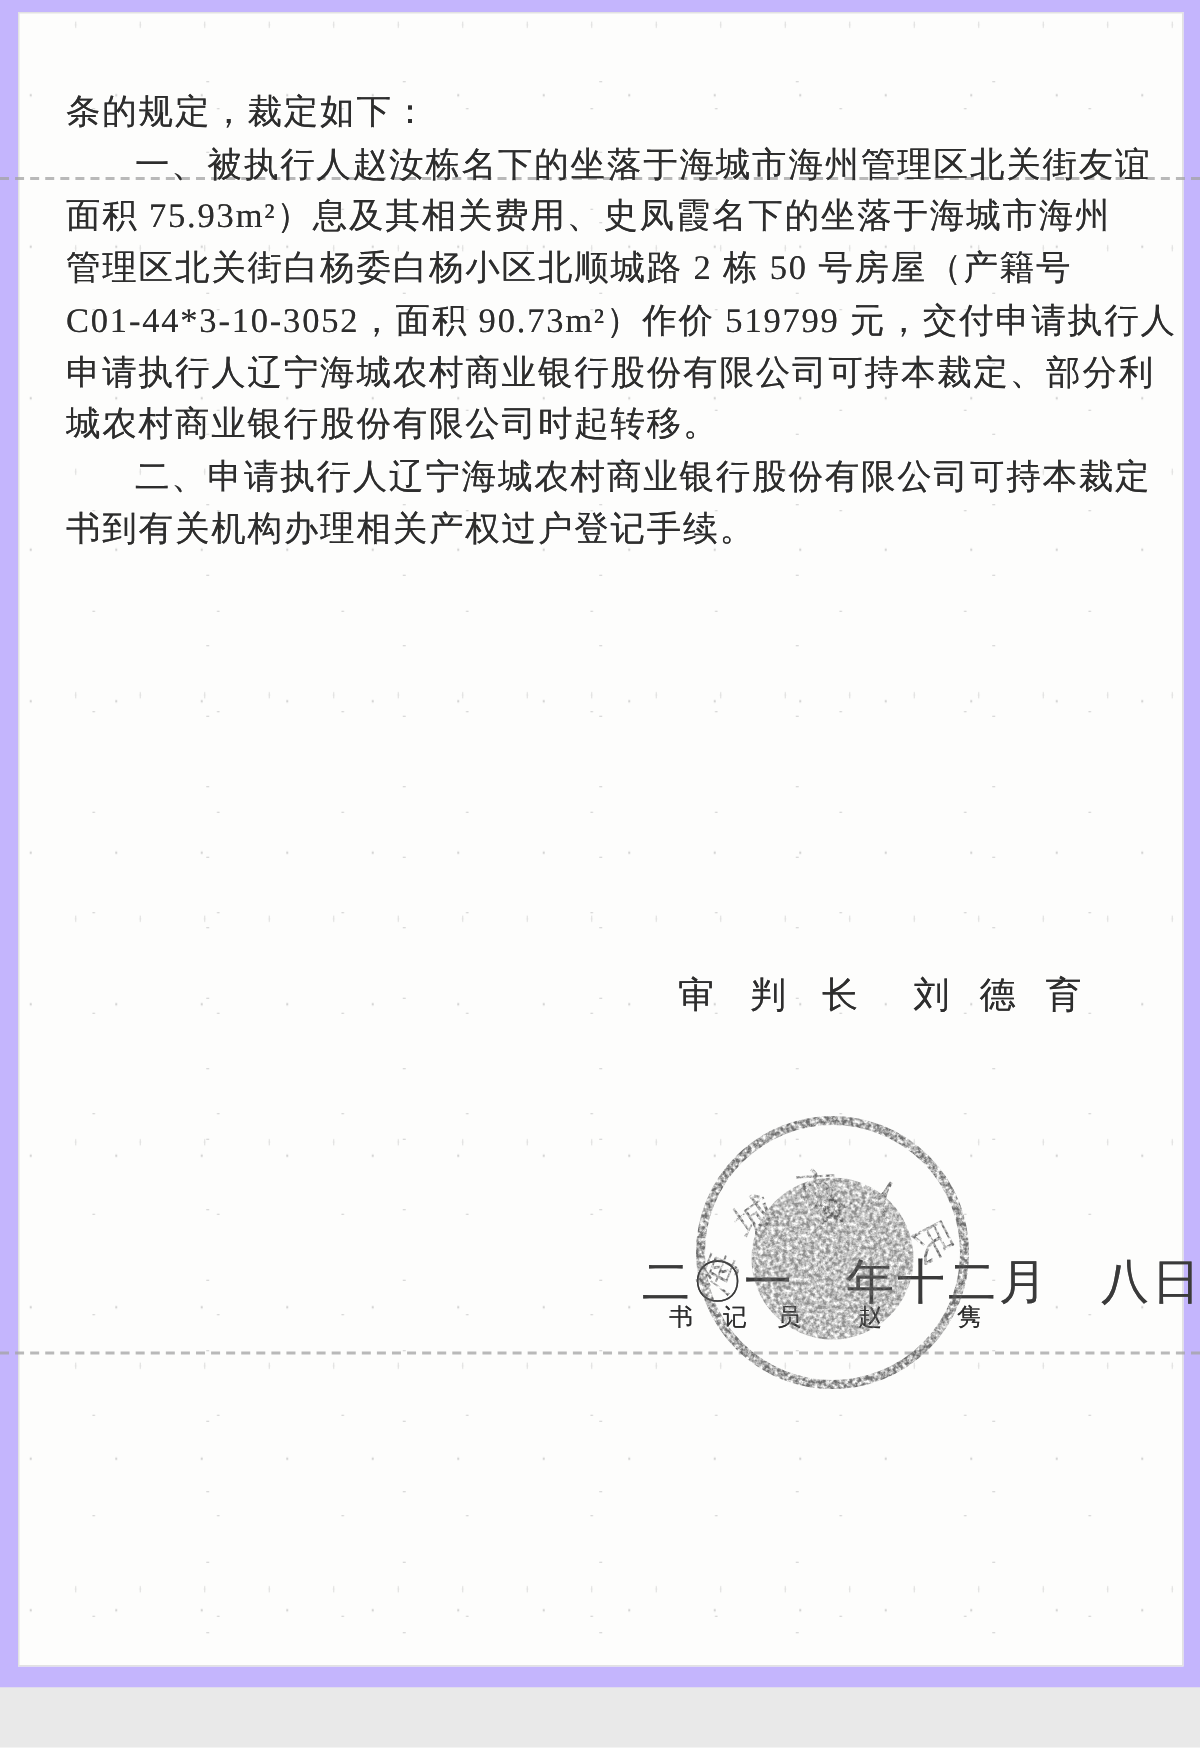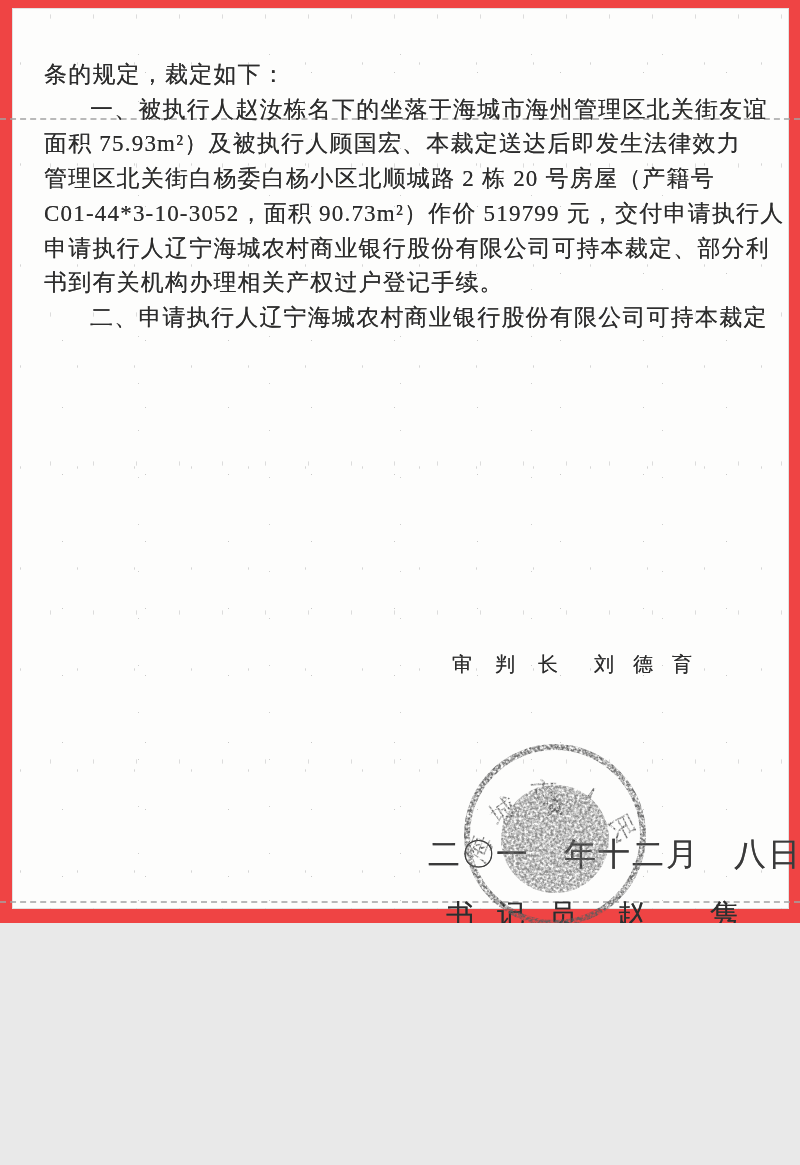--- a/index.html
+++ b/index.html
@@ -1,18 +1,18 @@
 <!DOCTYPE html>
 <html><head>
 <meta charset="utf-8">
 <style>
   html,body{margin:0;padding:0;background:#e9e9e9;}
   .scan{
-    position:relative;width:800px;height:923px;overflow:hidden;
-    background:#ef4444;
+    position:relative;width:800px;height:1125px;overflow:hidden;
+    background:#c4b5fd;
     font-family:"Liberation Serif","DejaVu Serif",serif;
     color:#2d2d2d;
   }
   .page-bg{
     position:absolute;left:12px;top:8px;right:11px;bottom:14px;
     background:#fdfdfc;border:1px solid #e2e2e2;
   }
   
   .noise{
     position:absolute;left:12px;top:8px;right:11px;bottom:14px;
@@ -31,55 +31,56 @@
   }
   .fold-a{top:118px;}
   .fold-b{top:901px;}
   .body-text{
     position:absolute;left:44px;top:58px;width:718px;
     font-size:23px;line-height:34.7px;letter-spacing:1.2px;
     text-shadow:0 0 .4px #555;
   }
   .body-text .line{white-space:nowrap;}
   .body-text .indent{padding-left:46px;}
-  .judges{position:absolute;left:452px;top:645px;font-size:20px;font-family:Liberation Serif, serif;}
+  .judges{position:absolute;left:452px;top:645px;font-size:24px;font-family:Liberation Serif, serif;}
   .judge-row{height:38px;line-height:38px;white-space:nowrap;text-shadow:0 0 .4px #555;}
   .judge-row .role{letter-spacing:9px;}
   .judge-row .name{letter-spacing:7px;margin-left:22px;}
   .date-line{
     position:absolute;left:428px;top:833px;font-size:32px;
     letter-spacing:2px;white-space:nowrap;color:#3a3a3a;text-shadow:0 0 .4px #666;
   }
   .clerk-row{
-    position:absolute;left:446px;top:896px;font-size:28px;white-space:nowrap;
+    position:absolute;left:446px;top:868px;font-size:16px;white-space:nowrap;
     text-shadow:0 0 .4px #555;
   }
   .clerk-row .role{letter-spacing:8px;}
   .clerk-row .name{letter-spacing:10px;margin-left:26px;}
   .seal{position:absolute;left:459px;top:739px;width:192px;height:192px;opacity:.88;}
 </style>
 </head>
 <body>
 
 <div class="scan">
   <div class="page-bg"></div>
   <div class="noise"></div>
 
   <div class="fold-line fold-a"></div>
   <div class="fold-line fold-b"></div>
 
   <div class="body-text">
     <div class="line">条的规定，裁定如下：</div>
     <div class="line indent">一、被执行人赵汝栋名下的坐落于海城市海州管理区北关街友谊</div>
-    <div class="line">面积 75.93m²）及被执行人顾国宏、本裁定送达后即发生法律效力</div>
-    <div class="line">管理区北关街白杨委白杨小区北顺城路 2 栋 20 号房屋（产籍号</div>
+    <div class="line">面积 75.93m²）息及其相关费用、史凤霞名下的坐落于海城市海州</div>
+    <div class="line">管理区北关街白杨委白杨小区北顺城路 2 栋 50 号房屋（产籍号</div>
     <div class="line">C01-44*3-10-3052，面积 90.73m²）作价 519799 元，交付申请执行人</div>
     <div class="line">申请执行人辽宁海城农村商业银行股份有限公司可持本裁定、部分利</div>
+    <div class="line">城农村商业银行股份有限公司时起转移。</div>
+    <div class="line indent">二、申请执行人辽宁海城农村商业银行股份有限公司可持本裁定</div>
     <div class="line">书到有关机构办理相关产权过户登记手续。</div>
-    <div class="line indent">二、申请执行人辽宁海城农村商业银行股份有限公司可持本裁定</div>
   </div>
 
   <div class="judges">
     <div class="judge-row">
       <span class="role">审 判 长</span>
       <span class="name">刘 德 育</span>
     </div>
   </div>
 
   <div class="date-line">二〇一　年十二月　八日</div>

